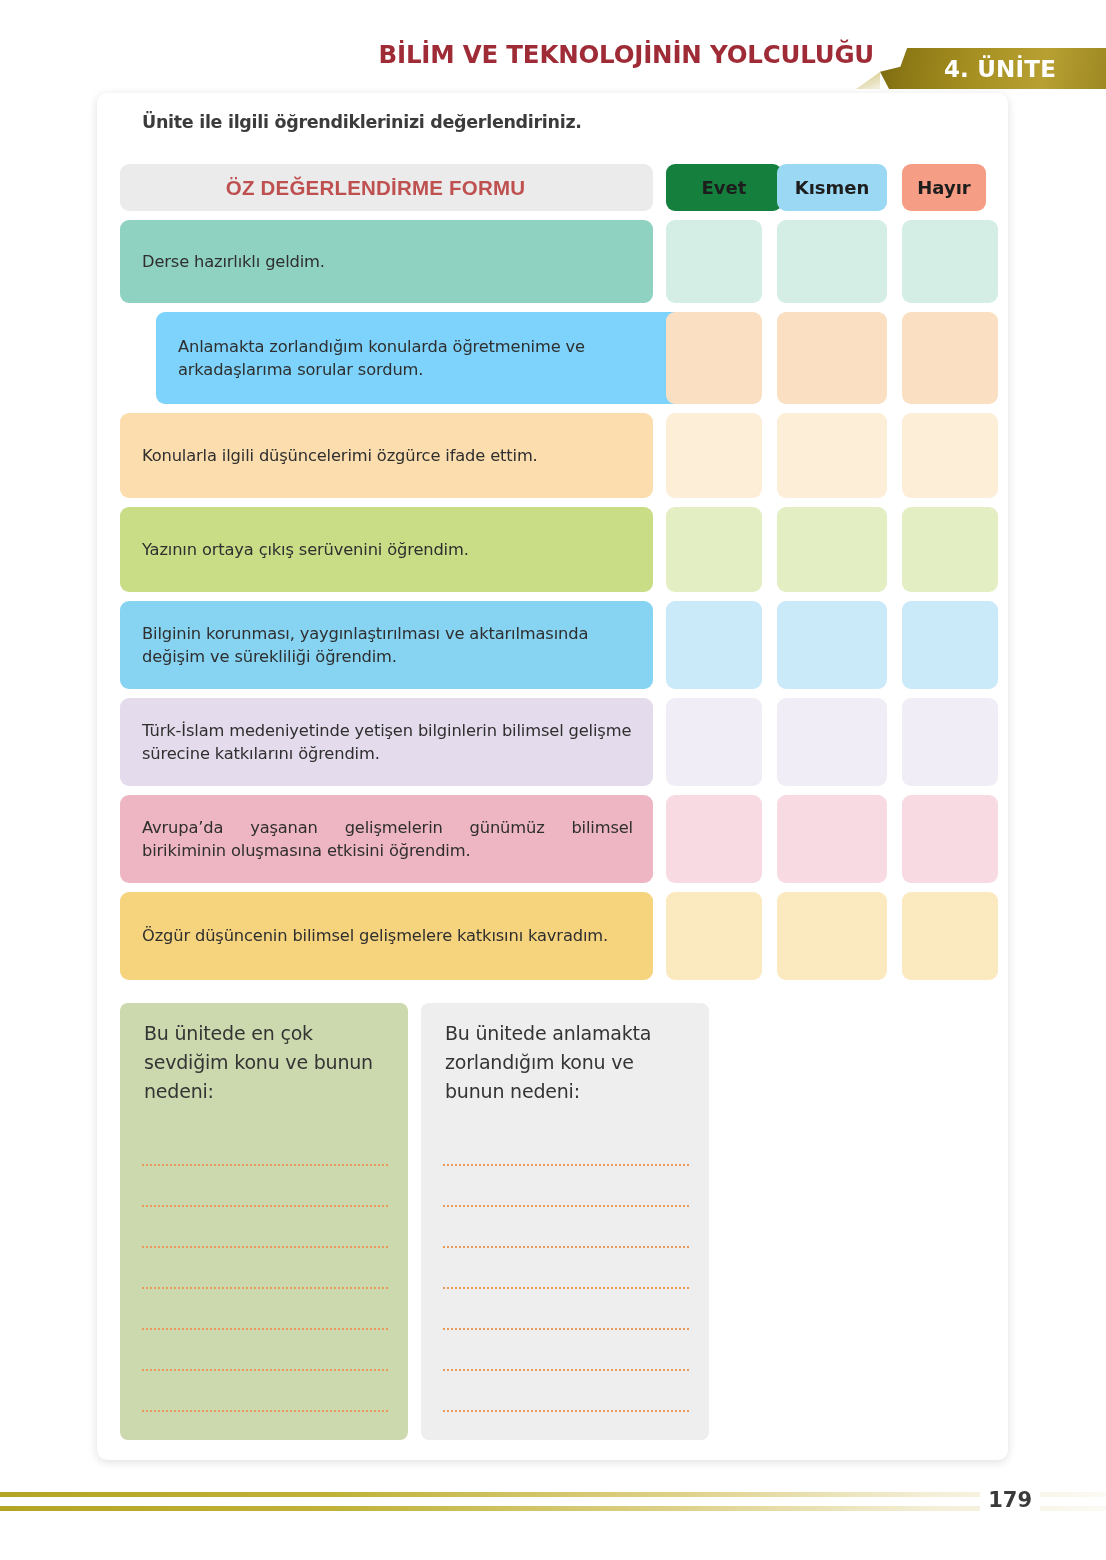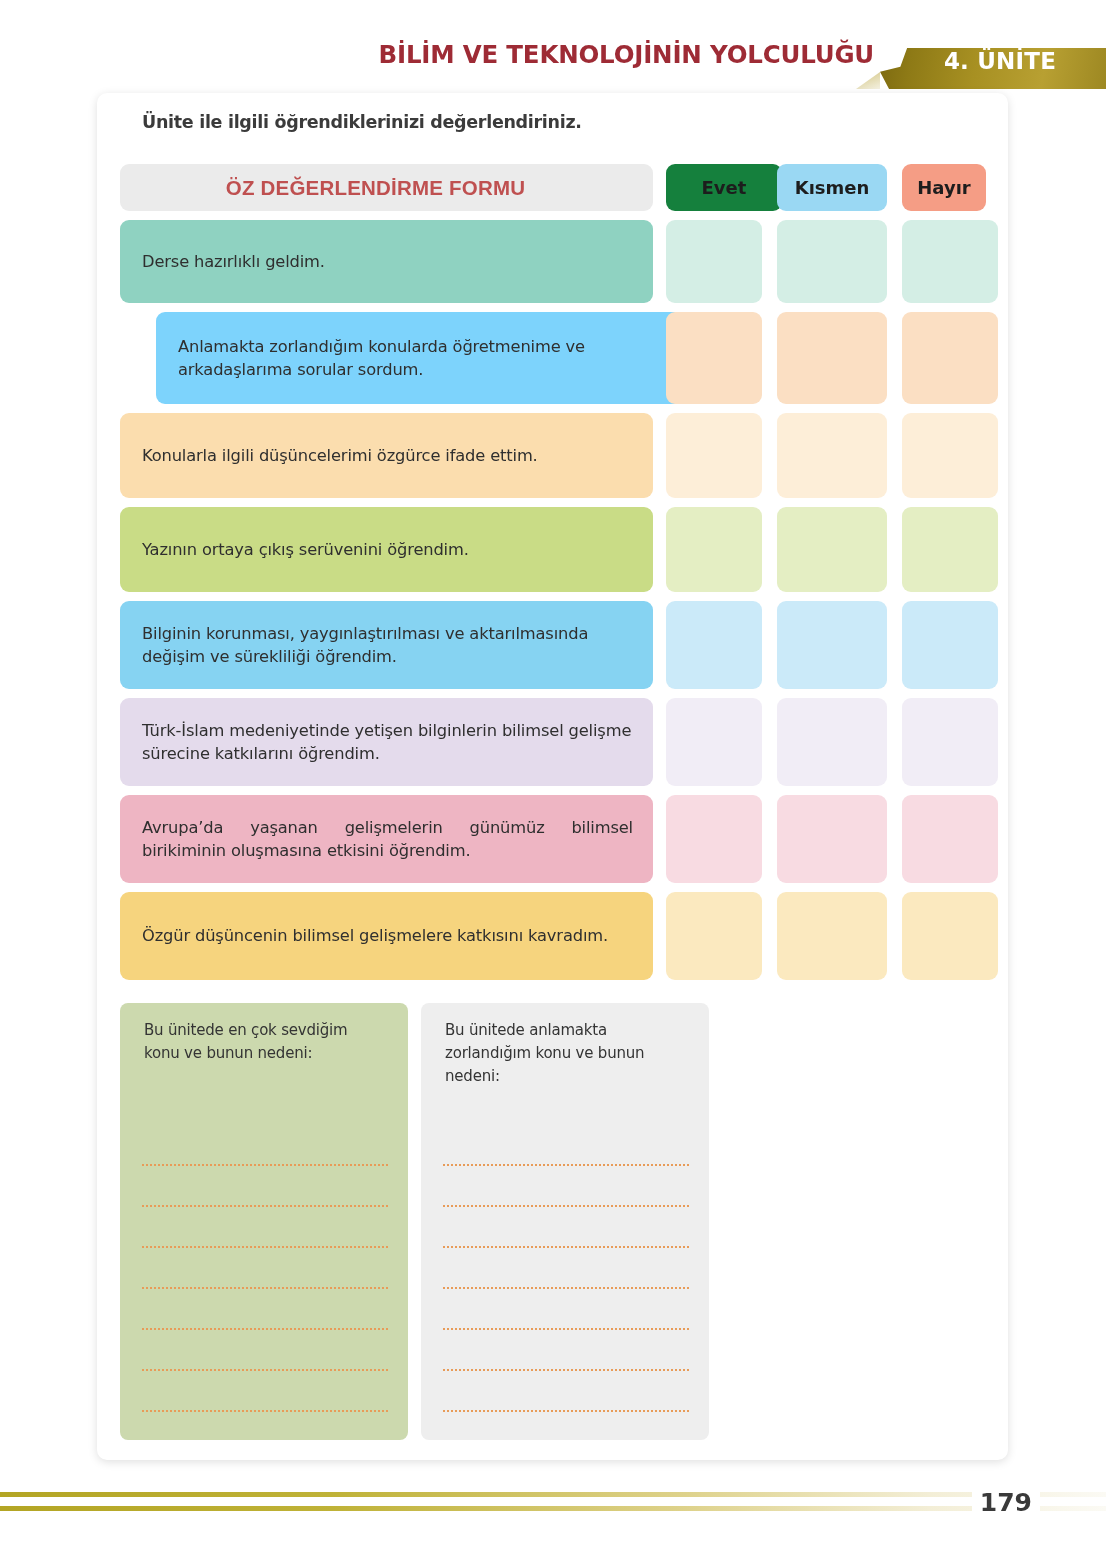--- a/index.html
+++ b/index.html
@@ -43,20 +43,21 @@
 
   .unit-banner {
     position: absolute;
     right: 0;
     top: 48px;
     width: 226px;
     height: 41px;
     background: linear-gradient(100deg, #7d6a10 0%, #8e7a16 14%, #a79022 42%, #b8a032 72%, #9d8822 100%);
     clip-path: polygon(12% 0%, 100% 0%, 100% 100%, 4% 100%, 0% 58%, 9% 46%);
     display: flex;
+    align-items: center;
     justify-content: center;
   }
 
   .unit-banner-label {
     font-family: "DejaVu Sans", sans-serif;
     font-size: 23px;
     font-weight: bold;
     color: #ffffff;
     letter-spacing: 0.2px;
     padding-left: 14px;
@@ -202,21 +203,21 @@
   .reflect-box.b0 { left: 0px;   width: 288px; background: #ccd9ae; }
   .reflect-box.b1 { left: 301px; width: 288px; background: #eeeeee; }
   .reflect-box.b2 { left: 602px; width: 268px; background: #c3d3e7; }
 
   .reflect-label {
     position: absolute;
     left: 0; top: 16px;
     width: 100%;
     padding: 0 22px 0 24px;
     font-family: "DejaVu Sans", sans-serif;
-    font-size: 15px;
+    font-size: 19px;
     line-height: 1.52;
     color: #343434;
     letter-spacing: -0.2px;
   }
   .reflect-box.b2 .reflect-label { padding: 0 12px 0 14px; top: 11px; }
 
   .lines {
     position: absolute;
     left: 0;
     top: 122px;
@@ -247,21 +248,21 @@
     background: linear-gradient(90deg, #b3a524 0%, #bfb237 30%, #ded28b 62%, #f3eed6 84%, #fbfaf4 100%);
   }
   .rule.r1 { top: 0px; }
   .rule.r2 { top: 14px; }
 
   .page-number {
     position: absolute;
     right: 66px;
     top: -4px;
     font-family: "DejaVu Sans", sans-serif;
-    font-size: 25px;
+    font-size: 21px;
     font-weight: bold;
     color: #3a3a3a;
     background: #ffffff;
     padding: 0 8px;
   }
 </style>
 </head>
 <body>
 
 <div id="page">

